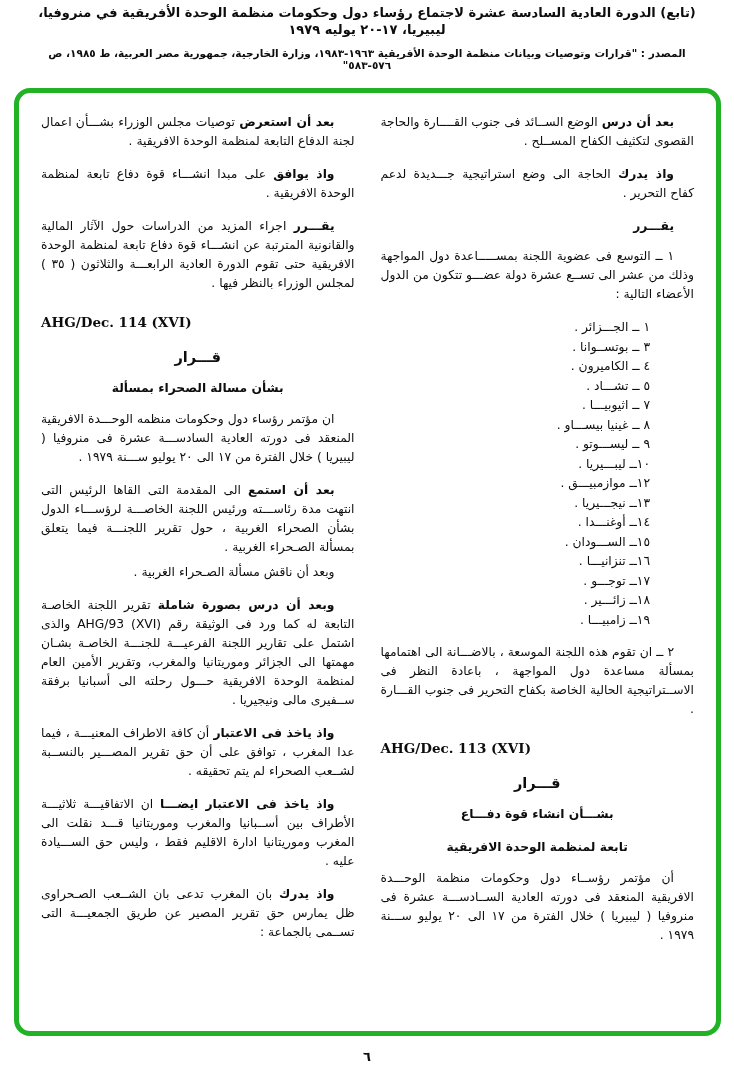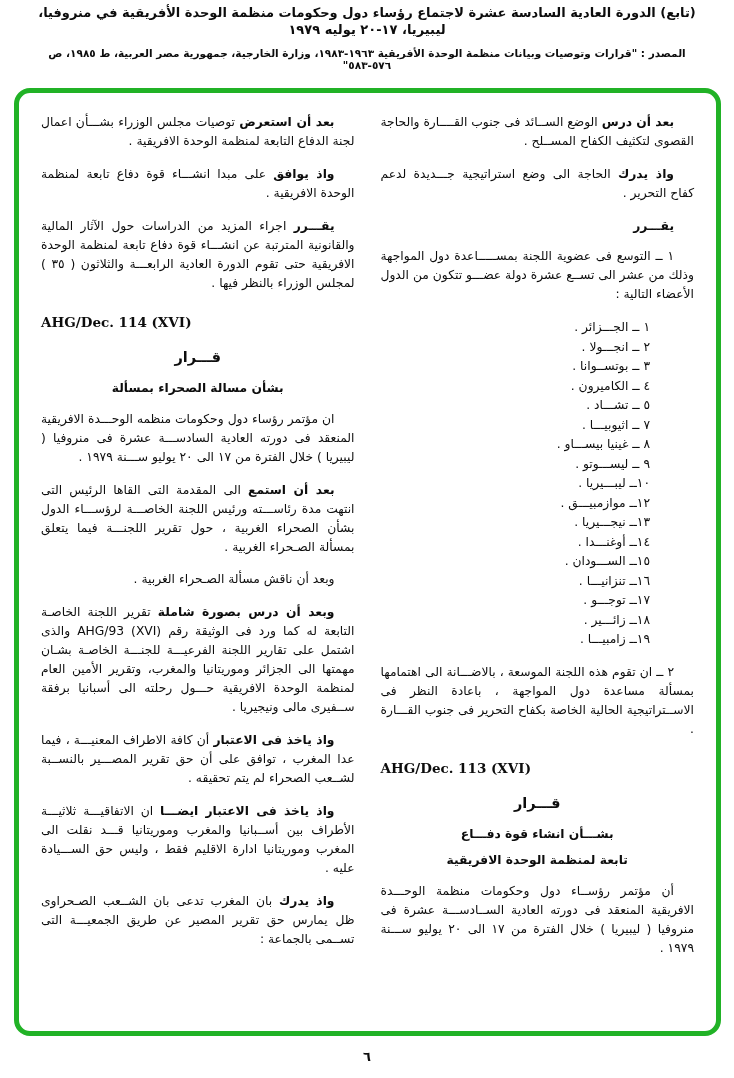--- a/index.html
+++ b/index.html
@@ -17,33 +17,33 @@
     position:absolute; left:14px; top:88px; width:707px; height:948px;
     border:5px solid #21b226; border-radius:16px;
     padding:20px 22px 10px; overflow:hidden; background:#fff;
   }
   .columns { display:flex; flex-direction:row; direction:rtl; gap:26px; }
   .col {
     width:50%; direction:rtl; text-align:justify;
     font-size:12.3px; line-height:19px;
   }
   .para { margin:0 0 14px; text-indent:20px; }
-  .para.tight { margin-bottom:13px; }
+  .para.tight { margin-bottom:6px; }
   .lead { font-weight:bold; }
   .decides { font-weight:bold; text-indent:20px; margin:2px 0 11px; }
   .member-list { margin:0 44px 13px 0; text-align:right; }
   .member { line-height:19.5px; white-space:nowrap; }
   .doc-ref {
     direction:ltr; text-align:left; unicode-bidi:embed;
     font-family:"DejaVu Serif","Liberation Serif",serif;
     font-weight:bold; font-size:13.5px; margin:20px 0 16px;
   }
   .heading { text-align:center; font-weight:bold; margin:0 0 12px; }
   .heading.big { font-size:14.5px; letter-spacing:1px; }
-  .heading.sub { margin-bottom:7px; }
+  .heading.sub { margin-bottom:14px; }
   .page-number {
     position:absolute; bottom:14px; left:0; right:0;
     text-align:center; font-size:13px; font-weight:bold;
   }
 </style>
 </head>
 <body>
 
 <header class="page-header">
   <div class="header-line1">(تابع) الدورة العادية السادسة عشرة لاجتماع رؤساء دول وحكومات منظمة الوحدة الأفريقية في منروفيا، ليبيريا، ١٧-٢٠ يوليه ١٩٧٩</div>
@@ -53,21 +53,20 @@
 <div class="green-box" style="border-color: rgb(33, 178, 38);">
   <div class="columns">
 
     <section class="col">
       <p class="para"><b class="lead">بعد أن درس</b><span> الوضع الســائد فى جنوب القــــارة والحاجة القصوى لتكثيف الكفاح المســلح .</span></p>
       <p class="para"><b class="lead">واذ يدرك</b><span> الحاجة الى وضع استراتيجية جـــديدة لدعم كفاح التحرير .</span></p>
       <div class="decides">يقـــرر</div>
       <p class="para"><b class="lead"></b><span>١ ــ التوسع فى عضوية اللجنة بمســـــاعدة دول المواجهة وذلك من عشر الى تســع عشرة دولة عضـــو تتكون من الدول الأعضاء التالية :</span></p>
       <div class="member-list">
         <div class="member">١ ــ الجـــزائر .</div>
-        <div class="member">٢ ــ انجـــولا .</div>
         <div class="member">٣ ــ بوتســوانا .</div>
         <div class="member">٤ ــ الكاميرون .</div>
         <div class="member">٥ ــ تشـــاد .</div>
         <div class="member">٧ ــ اثيوبيـــا .</div>
         <div class="member">٨ ــ غينيا بيســـاو .</div>
         <div class="member">٩ ــ ليســـوتو .</div>
         <div class="member">١٠ــ ليبـــيريا .</div>
         <div class="member">١٢ــ موازمبيـــق .</div>
         <div class="member">١٣ــ نيجـــيريا .</div>
         <div class="member">١٤ــ أوغنـــدا .</div>

